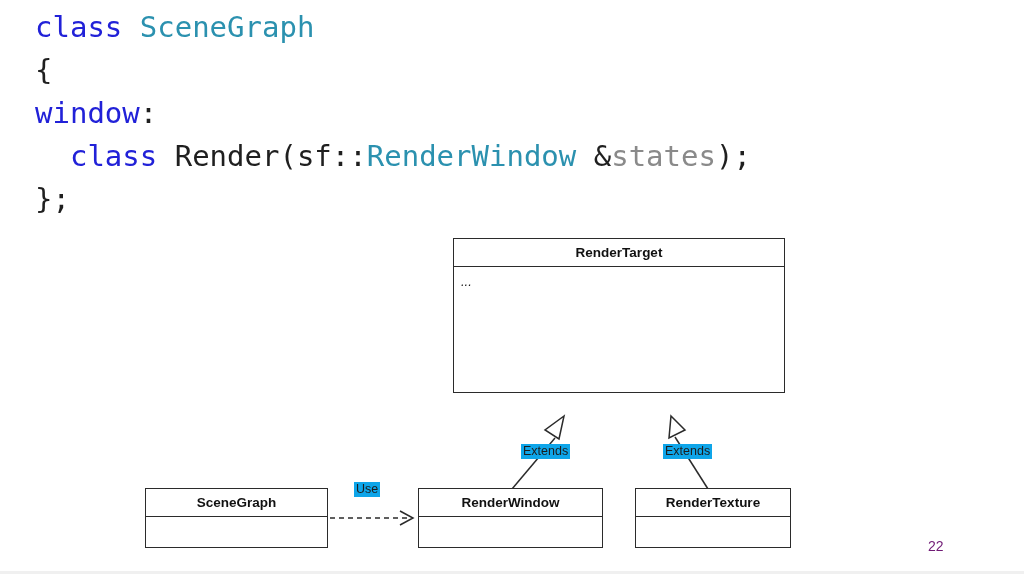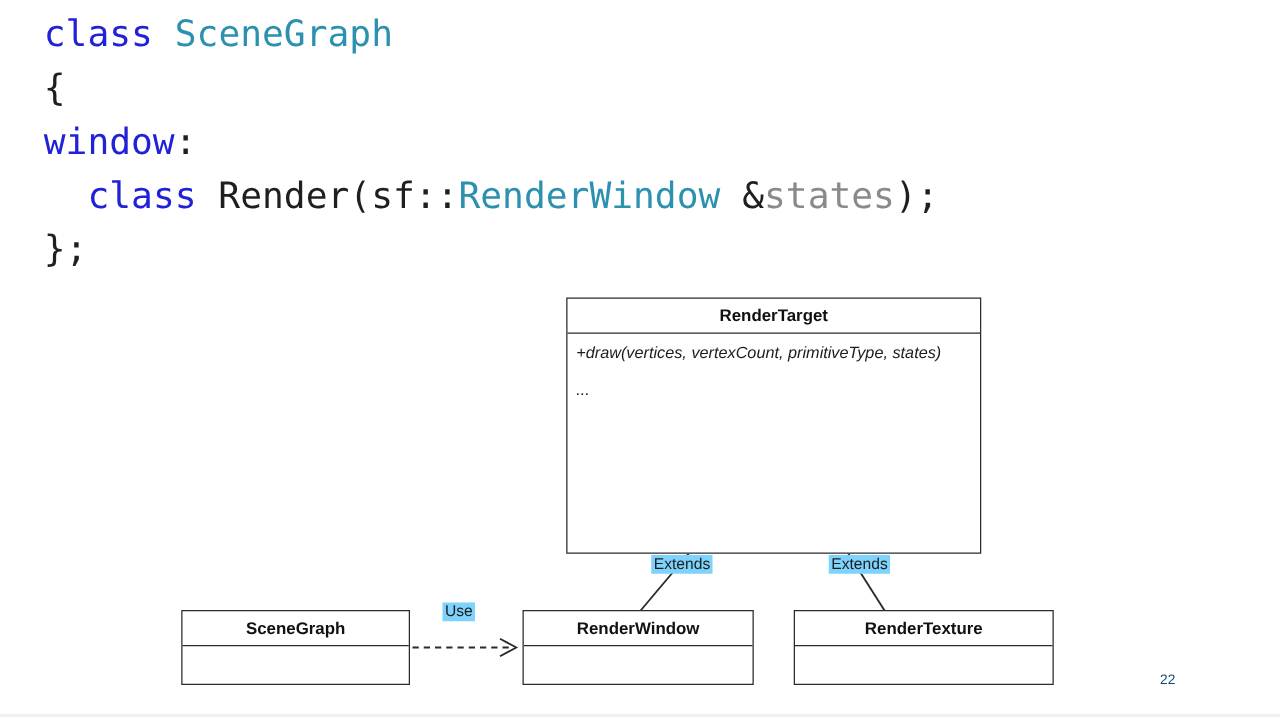--- a/index.html
+++ b/index.html
@@ -38,68 +38,68 @@
   }
   .uml-title {
     display: flex;
     align-items: center;
     justify-content: center;
     font-weight: bold;
     font-size: 13.5px;
     color: #111111;
     border-bottom: 1.5px solid #2b2b2b;
   }
-  .box-rendertarget { left: 453px; top: 238px; width: 332px; height: 205px; }
+  .box-rendertarget { left: 453px; top: 238px; width: 332px; height: 155px; }
   .box-rendertarget .uml-title { height: 28px; }
   .uml-methods { padding-left: 7px; }
   .uml-method {
     height: 29.5px;
     display: flex;
     align-items: center;
     font-style: italic;
     font-size: 13px;
     color: #1c1c1c;
     white-space: nowrap;
   }
 
   .box-small { top: 488px; height: 60px; }
   .box-small .uml-title { height: 28px; }
   .box-scenegraph    { left: 145px; width: 183px; }
   .box-renderwindow  { left: 418px; width: 185px; }
-  .box-rendertexture { left: 635px; width: 208px; }
+  .box-rendertexture { left: 635px; width: 156px; }
   .uml-empty { height: 29px; }
 
   
   .connectors {
     position: absolute;
     left: 0; top: 0;
     width: 1024px;
     height: 574px;
   }
 
   
   .conn-label {
     position: absolute;
-    background: #7dd3fc;
+    background: #0ea5e9;
     font-size: 12.5px;
     color: #1c1c1c;
     padding: 0 2px;
     line-height: 15px;
   }
   .lbl-extends-left  { left: 521px; top: 444px; }
   .lbl-extends-right { left: 663px; top: 444px; }
   .lbl-use           { left: 354px; top: 482px; }
 
   
   .page-number {
     position: absolute;
     left: 928px;
     top: 538px;
-    font-size: 11px;
-    color: #0c4a6e;
+    font-size: 14px;
+    color: #701a75;
   }
   .bottom-strip {
     position: absolute;
     left: 0; bottom: 0;
     width: 1024px;
     height: 3px;
     background: #f0f0f0;
   }
 </style>
 </head>
@@ -123,21 +123,20 @@
     <line x1="675" y1="437" x2="708" y2="489" stroke="#2b2b2b" stroke-width="1.5"></line>
     <polygon points="671,416 685,430 669,438" fill="#ffffff" stroke="#2b2b2b" stroke-width="1.5"></polygon>
 
     <line x1="330" y1="518" x2="410" y2="518" stroke="#2b2b2b" stroke-width="1.5" stroke-dasharray="5,4"></line>
     <polyline points="400,511 413,518 400,525" fill="none" stroke="#2b2b2b" stroke-width="1.5"></polyline>
   </svg>
 
   <div class="uml-box box-rendertarget">
     <div class="uml-title">RenderTarget</div>
     <div class="uml-methods">
-      <div class="uml-method">+draw(vertices, vertexCount, primitiveType, states)</div>
       <div class="uml-method">...</div>
     </div>
   </div>
 
   <span class="conn-label lbl-extends-left">Extends</span>
   <span class="conn-label lbl-extends-right">Extends</span>
   <span class="conn-label lbl-use">Use</span>
 
   <div class="uml-box box-small box-scenegraph">
     <div class="uml-title">SceneGraph</div>

